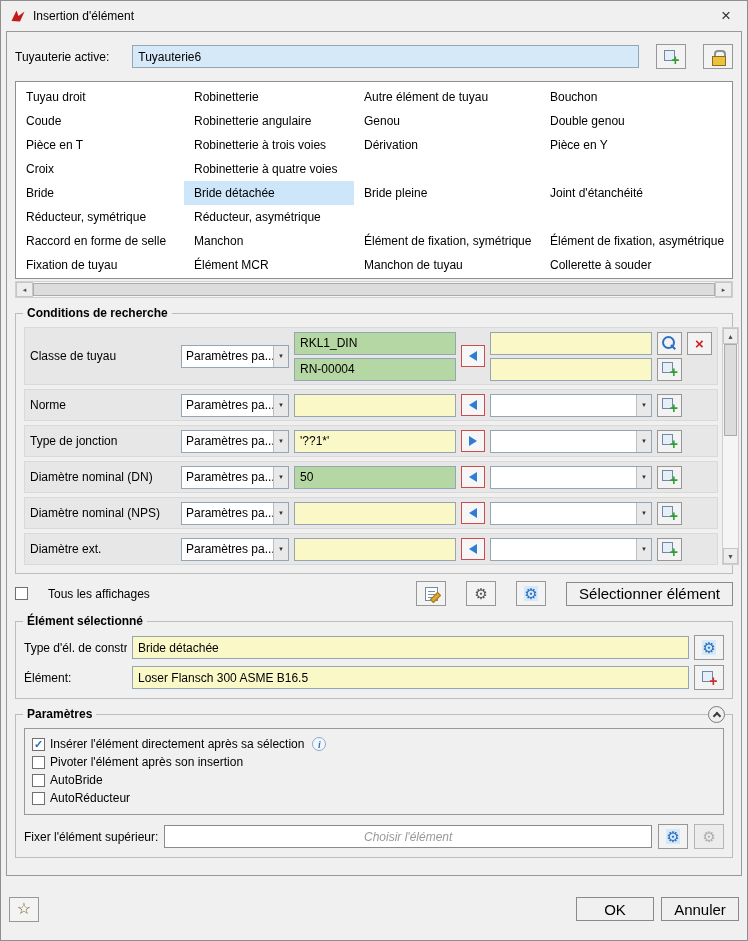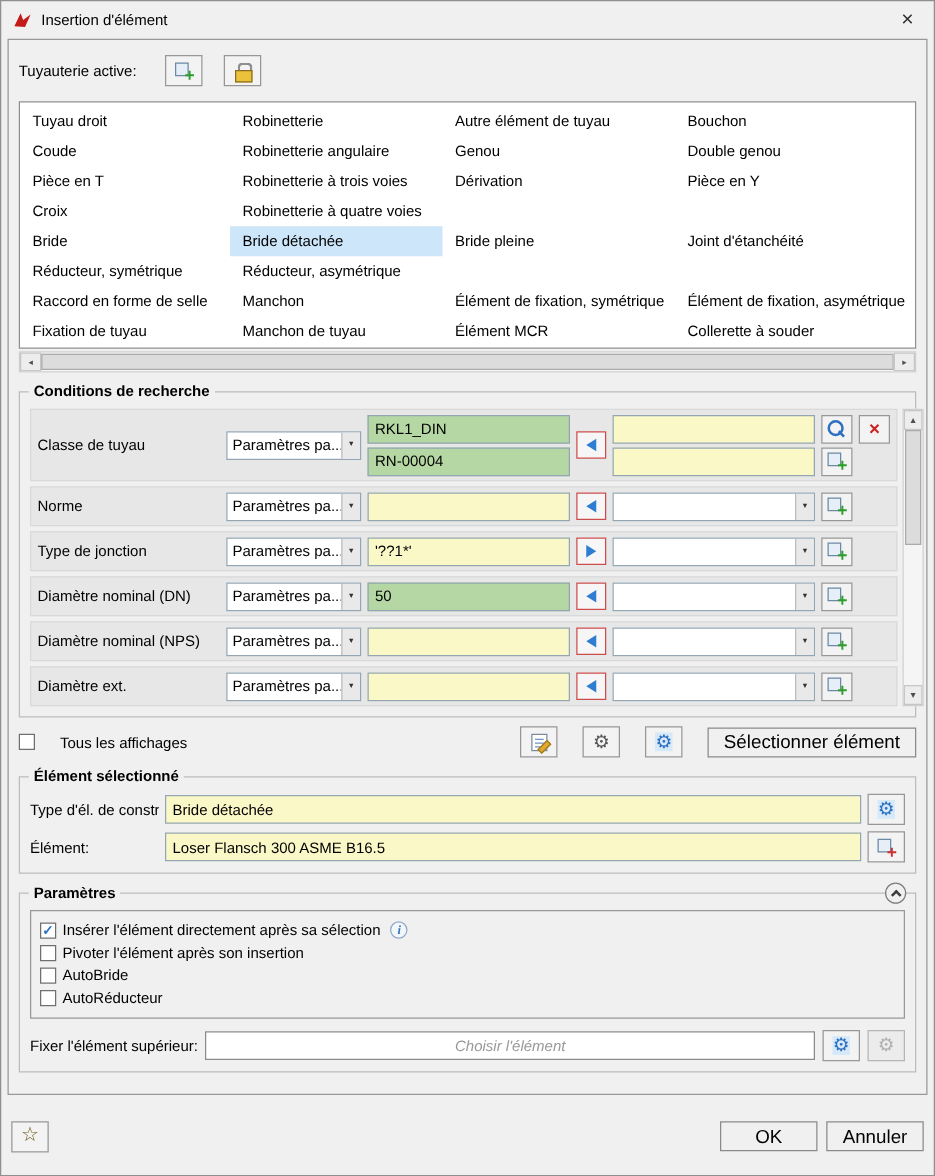--- a/index.html
+++ b/index.html
@@ -100,20 +100,21 @@
     </span>
     <span>Insertion d'élément</span>
     <button class="close-btn">×</button>
   </div>
 
 
   <div class="tab-page">
 
     <div class="pipe-row">
       <span class="lbl">Tuyauterie active:</span>
+      <div class="tfield blue flex1">Tuyauterie6</div>
       <button class="icon-btn">
           <span class="ic-new"></span>
         </button>
       <button class="icon-btn">
           <span class="ic-lock"></span>
         </button>
     </div>
 
     <div class="element-grid">
         <div class="grid-cell">Tuyau droit</div>
@@ -138,22 +139,22 @@
         <div class="grid-cell">Joint d'étanchéité</div>
         <div class="grid-cell">Réducteur, symétrique</div>
         <div class="grid-cell">Réducteur, asymétrique</div>
         <div class="grid-cell"></div>
         <div class="grid-cell"></div>
         <div class="grid-cell">Raccord en forme de selle</div>
         <div class="grid-cell">Manchon</div>
         <div class="grid-cell">Élément de fixation, symétrique</div>
         <div class="grid-cell">Élément de fixation, asymétrique</div>
         <div class="grid-cell">Fixation de tuyau</div>
+        <div class="grid-cell">Élément MCR</div>
         <div class="grid-cell">Manchon de tuyau</div>
-        <div class="grid-cell">Élément MCR</div>
         <div class="grid-cell">Collerette à souder</div>
       </div>
 
     <div class="hscroll">
       <span class="sb-btn">◂</span>
       <span class="hthumb"></span>
       <span class="sb-btn">▸</span>
     </div>
 
     <div class="group">

